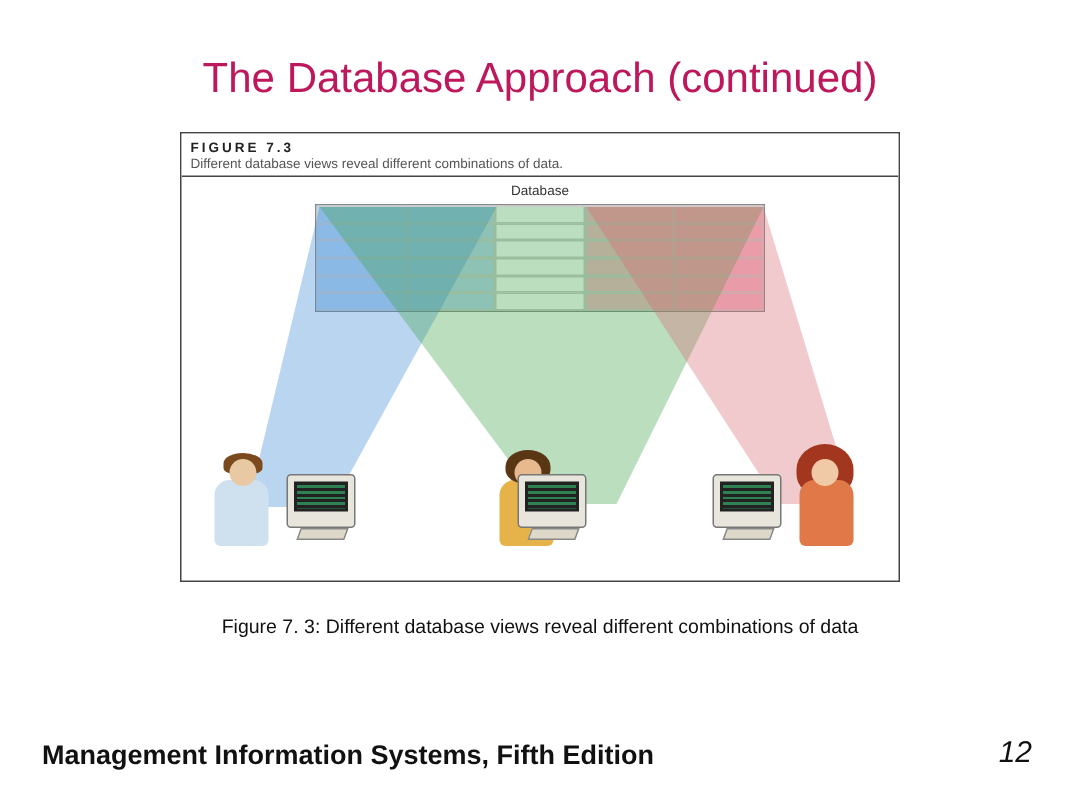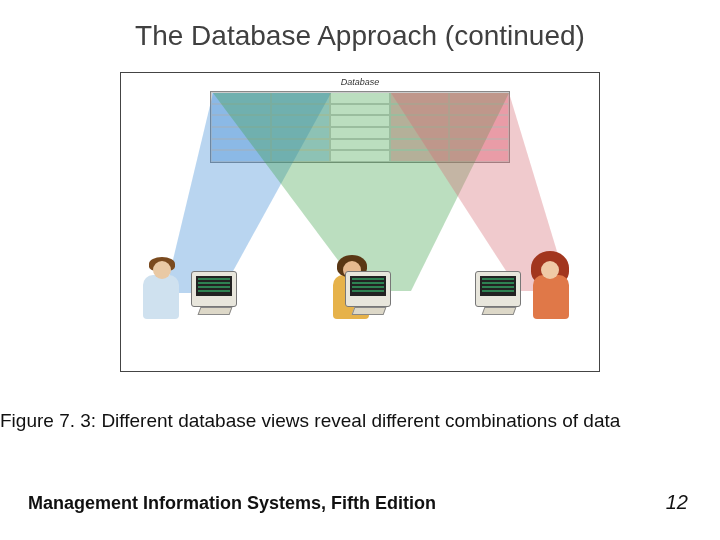--- a/index.html
+++ b/index.html
@@ -5,25 +5,25 @@
   * { margin: 0; padding: 0; box-sizing: border-box; }
   body {
     width: 720px;
     height: 540px;
     background: #ffffff;
     font-family: Arial, Helvetica, sans-serif;
     position: relative;
     overflow: hidden;
   }
   .slide-title {
-    color: #404040;
+    color: #be185d;
     font-size: 28px;
     font-weight: normal;
     text-align: center;
-    padding-top: 20px;
+    padding-top: 36px;
     padding-bottom: 10px;
   }
   .figure-box {
     width: 480px;
     height: 300px;
     border: 1px solid #444;
     margin: 10px auto 0 auto;
     position: relative;
     background: #fff;
     overflow: hidden;
@@ -41,21 +41,20 @@
   }
   .figure-subtitle {
     font-size: 9px;
     color: #555;
     margin-top: 1px;
   }
   .diagram-area {
     position: relative;
     width: 100%;
     height: calc(100% - 28px);
-    font-style: italic;
   }
   .db-label {
     position: absolute;
     top: 4px;
     left: 50%;
     transform: translateX(-50%);
     font-size: 9px;
     color: #333;
   }
   .db-grid {
@@ -73,22 +72,23 @@
   }
   .db-cell { border: 1px solid #ccc; }
   .hl-pink { background: #f4b8c4; }
   .hl-blue { background: #b8d4f0; }
   
   .beam {
     position: absolute;
     opacity: 0.35;
   }
   .caption {
-    font-size: 19px;
+    font-size: 13px;
     color: #111;
+    text-align: center;
     width: 100%;
     position: absolute;
     top: 410px;
   }
   .footer-left {
     position: absolute;
     left: 28px;
     bottom: 26px;
     font-size: 18px;
     color: #111;
@@ -170,20 +170,24 @@
   .user.right .head { right: 34px; background: #f0caa6; }
   .user.right .hair-r { position:absolute; right:24px; bottom:52px; width:38px; height:34px; border-radius:50% 50% 40% 40%; background:#a2361e;}
   .user.right .torso { right: 24px; background: #e07848; }
 </style>
 </head>
 <body>
 
 <h1 class="slide-title">The Database Approach (continued)</h1>
 
 <div class="figure-box">
+  <div class="figure-header">
+    <div class="figure-label">FIGURE 7.3</div>
+    <div class="figure-subtitle">Different database views reveal different combinations of data.</div>
+  </div>
   <div class="diagram-area">
     <div class="db-label">Database</div>
 
     <div class="db-grid">
       <div class="db-cell hl-blue"></div>
         <div class="db-cell hl-blue"></div>
         <div class="db-cell"></div>
         <div class="db-cell hl-pink"></div>
         <div class="db-cell hl-pink"></div>
       <div class="db-cell hl-blue"></div>

